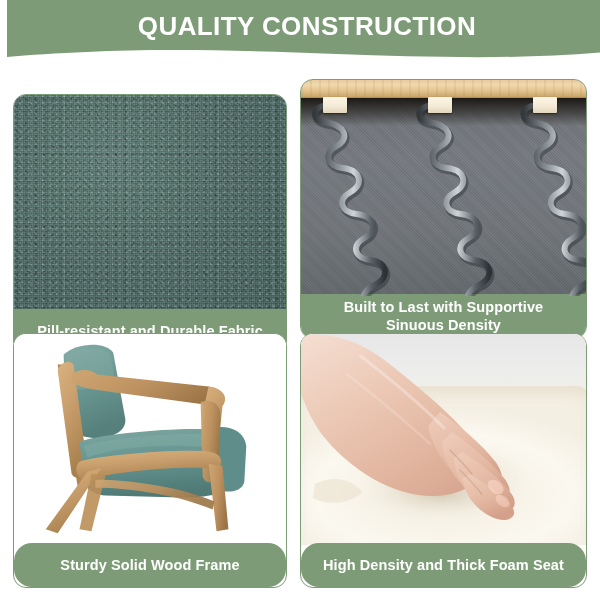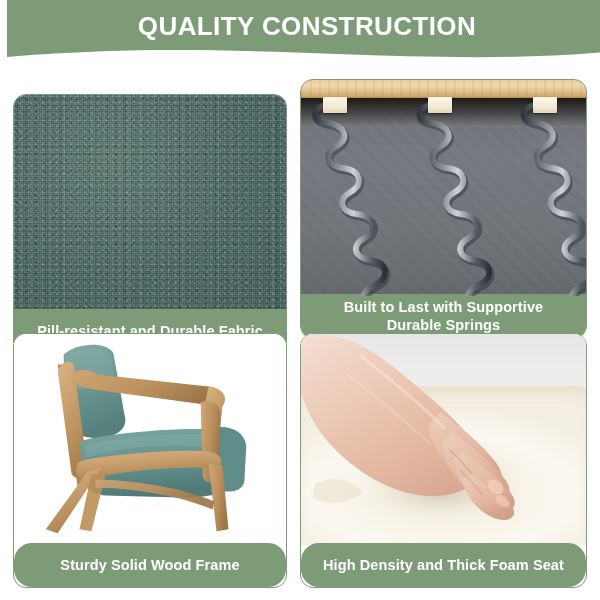--- a/index.html
+++ b/index.html
@@ -290,21 +290,21 @@
 
         <div class="wood-rail"></div>
         <div class="clip" style="left:22px"></div>
         <div class="clip" style="left:127px"></div>
         <div class="clip" style="left:232px"></div>
       </div>
     </div>
     <div class="caption">
       <span>
         <span>Built to Last with Supportive</span><br>
-        <span>Durable Springs</span>
+        <span>Sinuous Density</span>
       </span>
     </div>
   </div>
 
   <div class="card card-bl">
     <div class="media">
       <div class="chair-bg">
         <svg class="chair-svg" viewBox="0 0 274 211" preserveAspectRatio="xMidYMid meet">
           <defs>
             <linearGradient id="cushG" x1="0" y1="0" x2="0.3" y2="1">

